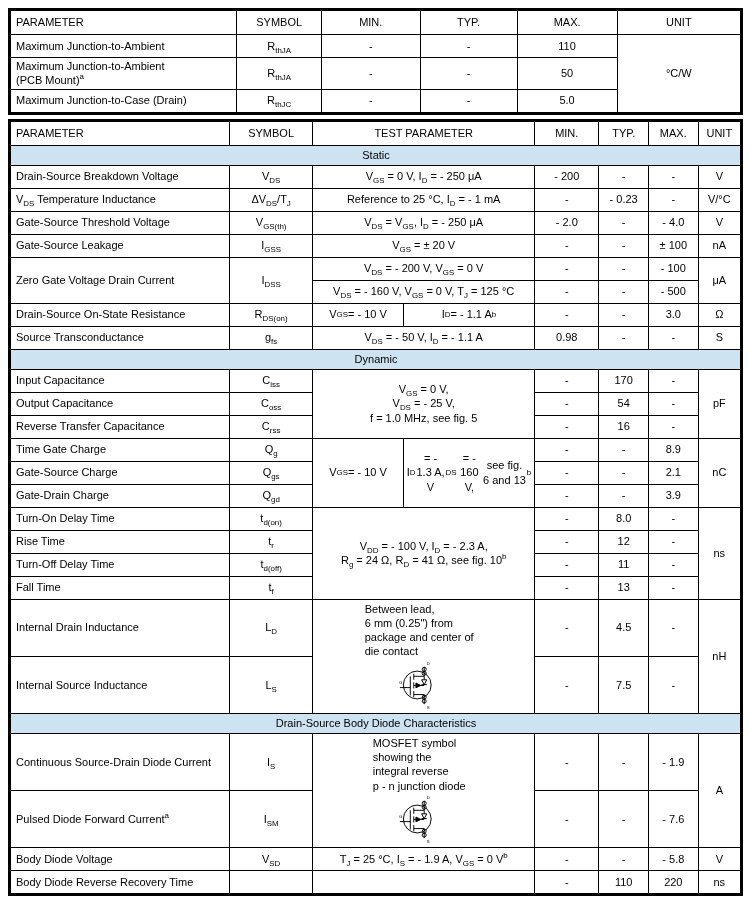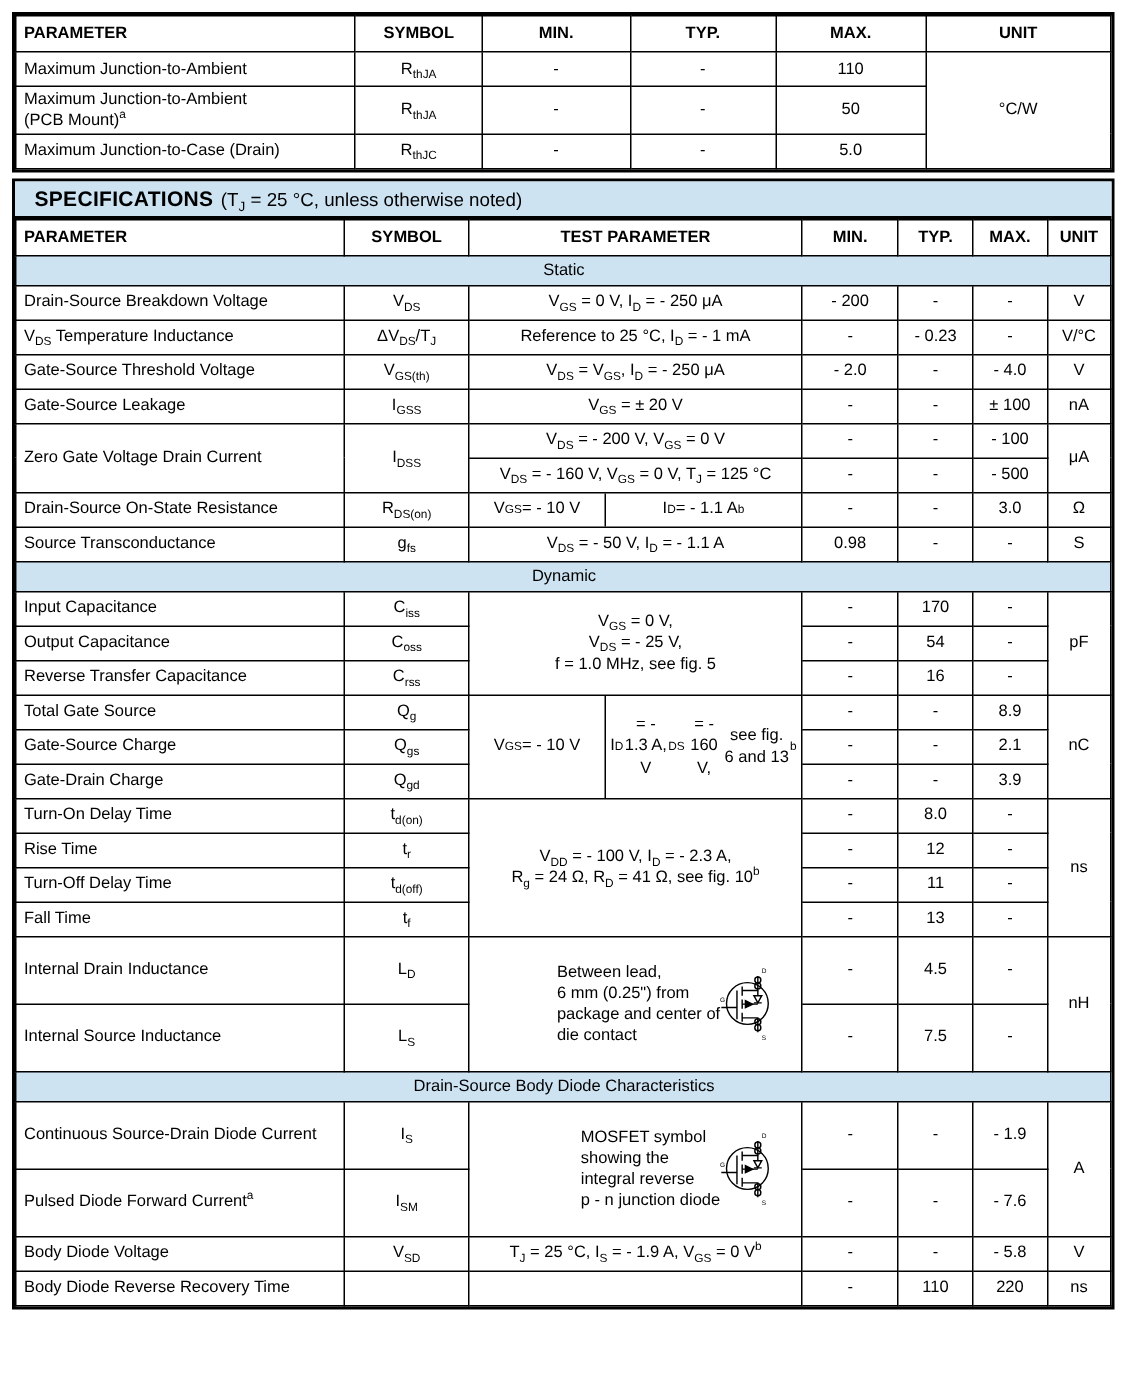--- a/index.html
+++ b/index.html
@@ -27,41 +27,41 @@
   table{width:100%;border-collapse:collapse;table-layout:fixed;}
   th,td{
     border:1px solid var(--ink);
     font-size:11px;
     padding:1px 4px;
     text-align:center;
     vertical-align:middle;
     height:20px;
     line-height:1.3;
   }
-  th{font-weight:bold;height:21px;}
+  th{font-weight:normal;height:21px;}
   th.param,td.param{text-align:left;padding-left:5px;}
   tr.section td{
     background:var(--blue);
     text-align:center;
     font-weight:normal;
     height:17px;
     padding-left:5px;
     margin-top:12px;
   }
   sub{font-size:0.72em;line-height:0;}
   sup{font-size:0.72em;line-height:0;}
   td.split-cell{padding:0;height:1px;}
   .split{display:flex;align-items:stretch;height:100%;}
   .split > div{display:flex;align-items:center;justify-content:center;padding:1px 3px;box-sizing:border-box;}
   .split .l{border-right:1px solid var(--ink);flex:0 0 41%;}
   .split .r{flex:1 1 auto;}
   .split.one-row{min-height:20px;}
   .split.three-row{min-height:64px;}
   td.sym-cell{padding:0;}
-  .with-sym{display:flex;align-items:center;justify-content:flex-end;padding:2px 14px 2px 5px;}
+  .with-sym{display:flex;align-items:center;justify-content:space-between;padding:2px 14px 2px 5px;flex-direction:column;}
   .with-sym .txt{text-align:left;}
   svg.mosfet{stroke:var(--ink);stroke-width:1.1;fill:none;flex:0 0 auto;}
   svg.mosfet text{fill:var(--ink);stroke:none;font-size:5px;font-family:"Liberation Sans",sans-serif;}
   td.tall{height:42px;}
   .notes{margin:5px 2px 12px 3px;font-size:11px;}
   .notes .nt{font-weight:bold;margin:3px 0 4px 0;}
   .notes .ni{margin:4px 0;}
   .gap{height:4px;}
 </style>
 </head>
@@ -113,23 +113,20 @@
           <td>5.0</td>
         </tr>
       </tbody>
     </table>
   </section>
 
 
   <div class="gap"></div>
 
   <section class="block">
-    <div class="title-bar">
-      <span class="title-main">SPECIFICATIONS</span><span class="title-paren"><span>(T</span><sub>J</sub><span> = 25 °C, unless otherwise noted)</span></span>
-    </div>
     <table>
       <colgroup>
         <col style="width:30%">
           <col style="width:11.4%">
           <col style="width:30.4%">
         <col style="width:8.8%">
           <col style="width:6.8%">
           <col style="width:6.8%">
           <col style="width:5.8%">
       </colgroup>
@@ -253,21 +250,21 @@
           <td>-</td>
         </tr>
         <tr>
           <td class="param">Reverse Transfer Capacitance</td>
           <td><span>C</span><sub>rss</sub></td>
           <td>-</td>
           <td>16</td>
           <td>-</td>
         </tr>
         <tr>
-          <td class="param">Total Gate Source</td>
+          <td class="param">Time Gate Charge</td>
           <td><span>Q</span><sub>g</sub></td>
           <td class="split-cell" rowspan="3">
             <div class="split three-row">
               <div class="l">
                   <span>V</span>
                   <sub>GS</sub>
                   <span> = - 10 V</span>
                 </div>
               <div class="r">
                   <span>I</span>

